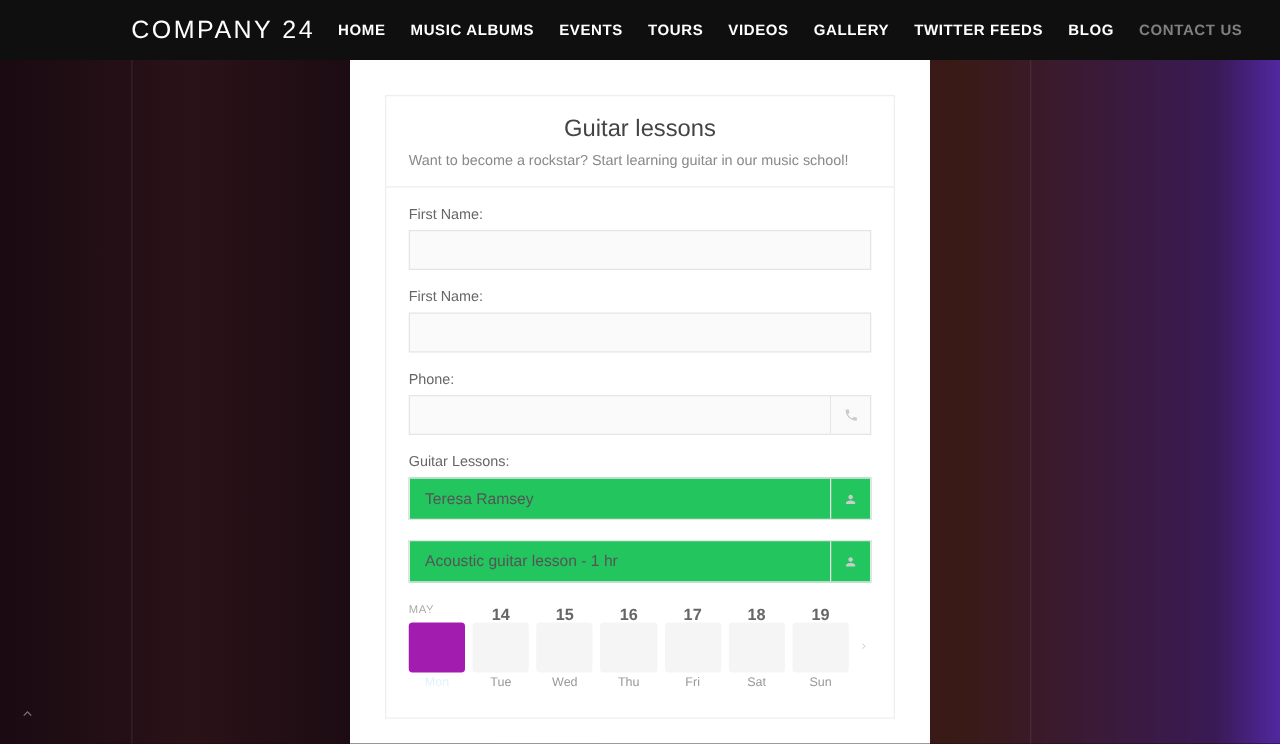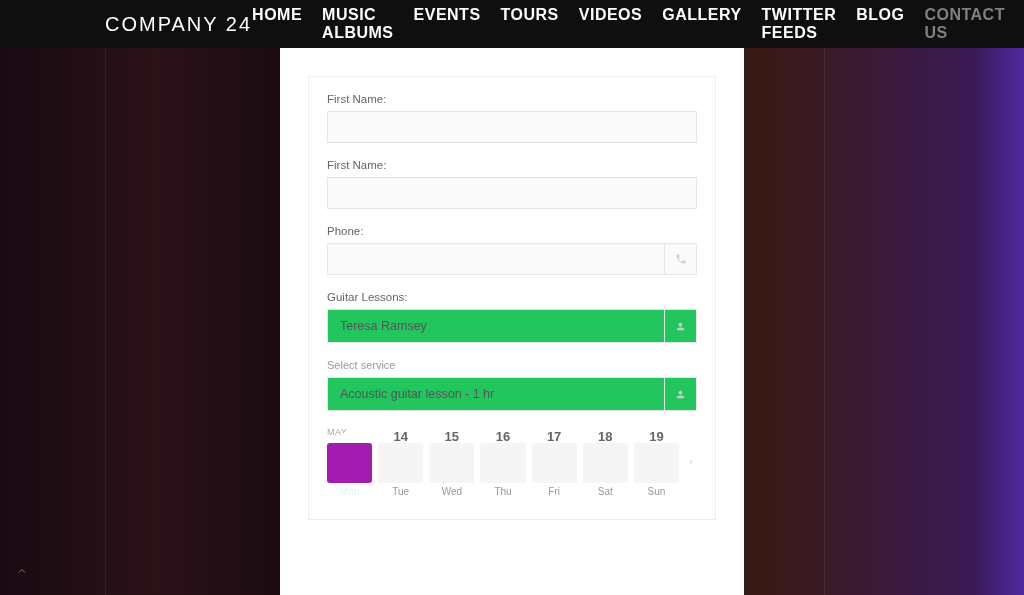--- a/index.html
+++ b/index.html
@@ -25,21 +25,21 @@
       letter-spacing: 2px;
       flex: 0 0 auto;
     }
     .nav {
       display: flex;
       margin-left: auto;
       gap: 20px;
     }
     .nav-item {
       color: #fff;
-      font-size: 16px;
+      font-size: 12px;
       font-weight: 700;
       letter-spacing: 0.5px;
       cursor: pointer;
     }
     .nav-item.active { color: #808080; }
     .bg-image {
       position: absolute;
       top: 48px;
       left: 0;
       right: 0;
@@ -236,20 +236,24 @@
     </div>
 </div>
 
 <div class="bg-image"></div>
 <div class="vline" style="left:105px"></div>
 <div class="vline" style="left:824px"></div>
 
 <div class="content-wrapper">
   <div class="form-panel">
     <div class="form-inner">
+      <div class="form-header">
+        <h2 class="form-title">Guitar lessons</h2>
+        <div class="form-subtitle">Want to become a rockstar? Start learning guitar in our music school!</div>
+      </div>
       <div class="form-body">
 
         <label class="field-label">First Name:</label>
         <input class="text-input" type="text" value="" style="">
 
         <label class="field-label">First Name:</label>
         <input class="text-input" type="text" value="" style="">
 
         <label class="field-label">Phone:</label>
         <div class="input-group">
@@ -264,21 +268,20 @@
         <label class="field-label">Guitar Lessons:</label>
         <div class="select-group">
           <div class="select-value">Teresa Ramsey</div>
           <div class="select-addon">
             <svg width="11" height="11" viewBox="0 0 24 24" fill="#ccc">
                 <path d="M12 12c2.2 0 4-1.8 4-4s-1.8-4-4-4-4 1.8-4 4 1.8 4 4 4zm0 2c-2.7 0-8 1.3-8 4v2h16v-2c0-2.7-5.3-4-8-4z"></path>
               </svg>
           </div>
         </div>
 
-        <label class="field-sublabel">Select service</label>
         <div class="select-group">
           <div class="select-value">Acoustic guitar lesson - 1 hr</div>
           <div class="select-addon">
             <svg width="11" height="11" viewBox="0 0 24 24" fill="#ccc">
                 <path d="M12 12c2.2 0 4-1.8 4-4s-1.8-4-4-4-4 1.8-4 4 1.8 4 4 4zm0 2c-2.7 0-8 1.3-8 4v2h16v-2c0-2.7-5.3-4-8-4z"></path>
               </svg>
           </div>
         </div>
 
         <div class="month-label">MAY</div>

